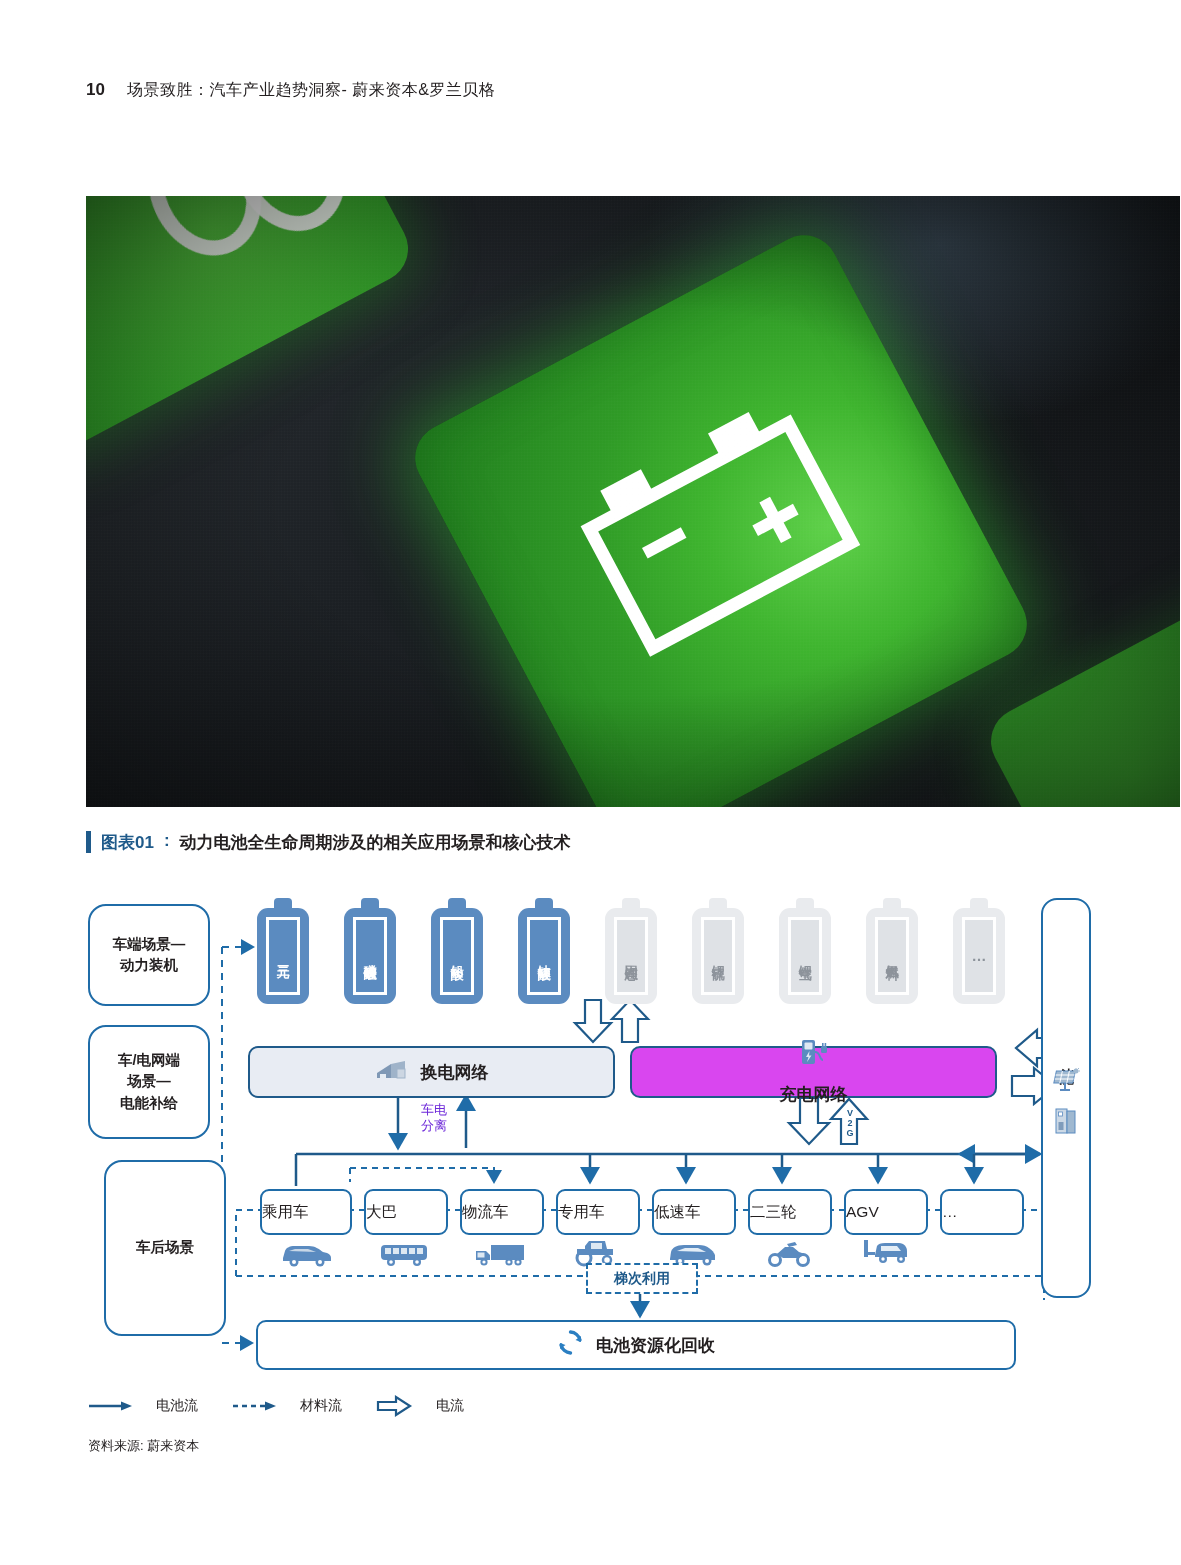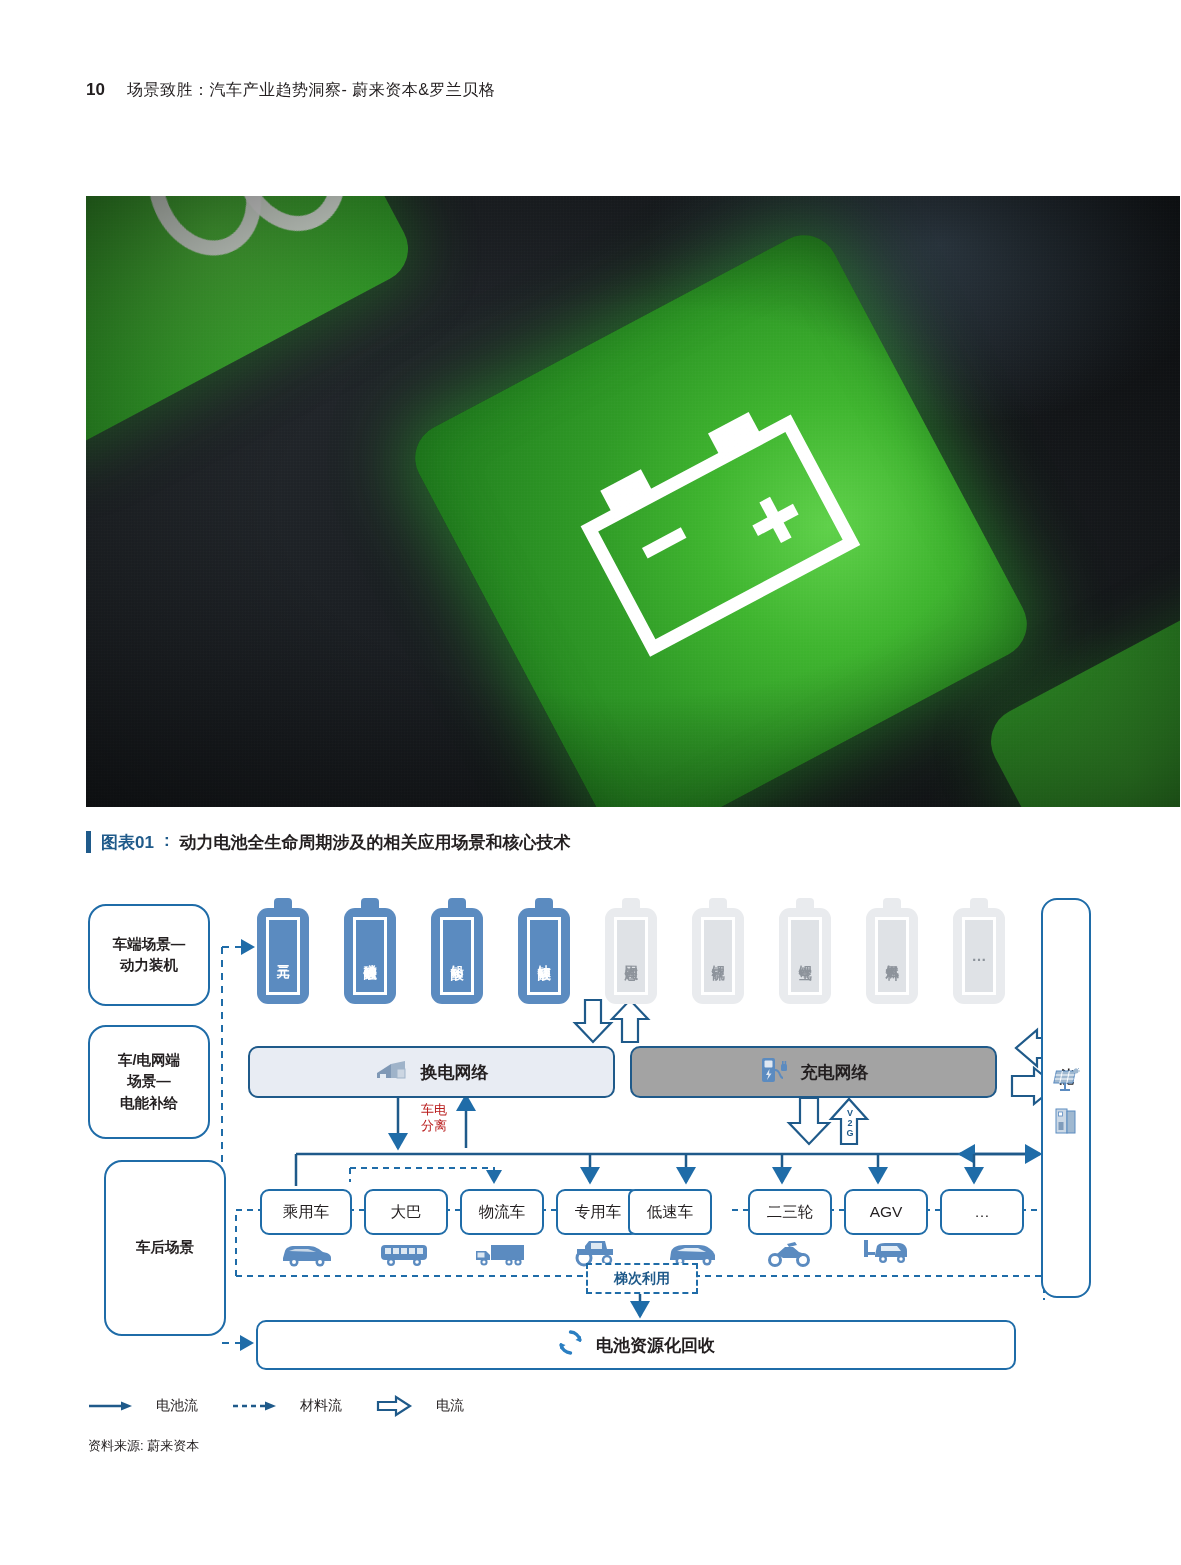--- a/index.html
+++ b/index.html
@@ -85,42 +85,42 @@
   .batt.off .shell{background:#e9ebee;}
   .batt.off .tip{background:#e9ebee;}
   .batt.off .inner{background:#dfe2e6;border:3px solid #ffffff;box-sizing:border-box;}
   .batt.off .lbl{color:#8d939b;}
   .batt.off .lbl.dots{writing-mode:horizontal-tb;font-size:15px;letter-spacing:0;}
 
   .netbox{position:absolute;border:2px solid #1f5a8a;border-radius:10px;
     display:flex;align-items:center;justify-content:center;gap:12px;
     font-size:17px;font-weight:bold;color:#231f20;}
   #net-swap{left:248px;top:166px;width:363px;height:48px;background:#e8ecf3;}
-  #net-charge{left:630px;top:166px;width:363px;height:48px;background:#a3a3a3;}
+  #net-charge{left:630px;top:166px;width:363px;height:48px;background:#d946ef;flex-direction:column;}
 
   .store-panel{position:absolute;left:1041px;top:18px;width:46px;height:396px;
     border:2px solid #1f6ca8;border-radius:16px;background:#fff;
     display:flex;flex-direction:column;align-items:center;justify-content:center;gap:8px;}
   .store-panel .vtext{writing-mode:vertical-rl;text-orientation:upright;
     font-size:15px;font-weight:bold;letter-spacing:2px;color:#231f20;}
 
   .vbox{position:absolute;height:42px;border:2px solid #1f6ca8;border-radius:9px;background:#fff;
-    display:flex;align-items:center;justify-content:center;font-size:15.5px;color:#231f20;}
+    display:flex;align-items:center;font-size:15.5px;color:#231f20;}
   .vicon{position:absolute;height:34px;display:flex;align-items:center;justify-content:center;}
 
   .recycle-box{position:absolute;left:256px;top:440px;width:756px;height:46px;
     border:2px solid #1f6ca8;border-radius:10px;background:#fff;
     display:flex;align-items:center;justify-content:center;gap:12px;
     font-size:17px;font-weight:bold;color:#231f20;}
 
   .tag-ladder{position:absolute;left:586px;top:383px;width:108px;height:27px;
     border:2px dashed #1f6ca8;display:flex;align-items:center;justify-content:center;
     background:#fff;font-size:14px;font-weight:bold;color:#1f5a8a;}
 
-  .flowlabel{position:absolute;font-size:13px;color:#b91c1c;line-height:1.2;text-align:center;}
+  .flowlabel{position:absolute;font-size:13px;color:#6d28d9;line-height:1.2;text-align:center;}
   .v2g{position:absolute;font-size:9px;font-weight:bold;color:#1f5a8a;
     writing-mode:vertical-rl;text-orientation:upright;letter-spacing:0px;}
 
   .svg-layer{position:absolute;left:0;top:0;width:1181px;height:560px;pointer-events:none;}
 
   
   .legend{position:absolute;left:88px;top:1395px;display:flex;align-items:center;gap:34px;}
   .legend-item{display:flex;align-items:center;gap:22px;font-size:14px;color:#231f20;}
   .source{position:absolute;left:88px;top:1437px;font-size:13px;color:#231f20;}
 </style>
@@ -358,21 +358,21 @@
   </div>
   <div class="vbox" style="left:364px;top:309px;width:80px;">
     <span>大巴</span>
   </div>
   <div class="vbox" style="left:460px;top:309px;width:80px;">
     <span>物流车</span>
   </div>
   <div class="vbox" style="left:556px;top:309px;width:80px;">
     <span>专用车</span>
   </div>
-  <div class="vbox" style="left:628px;top:309px;width:80px;border-radius:7px;">
+  <div class="vbox" style="left:652px;top:309px;width:80px;">
     <span>低速车</span>
   </div>
   <div class="vbox" style="left:748px;top:309px;width:80px;">
     <span>二三轮</span>
   </div>
   <div class="vbox" style="left:844px;top:309px;width:80px;">
     <span>AGV</span>
   </div>
   <div class="vbox" style="left:940px;top:309px;width:80px;">
     <span>…</span>

